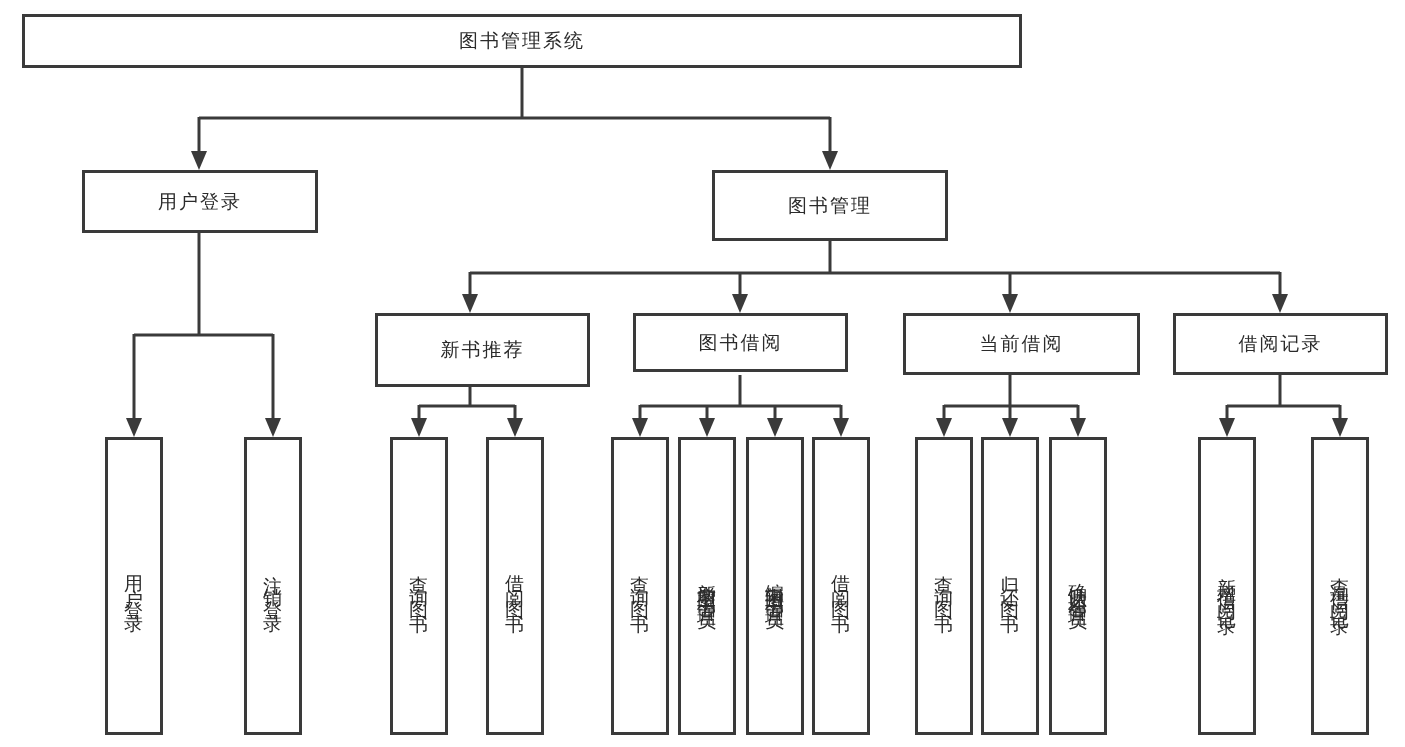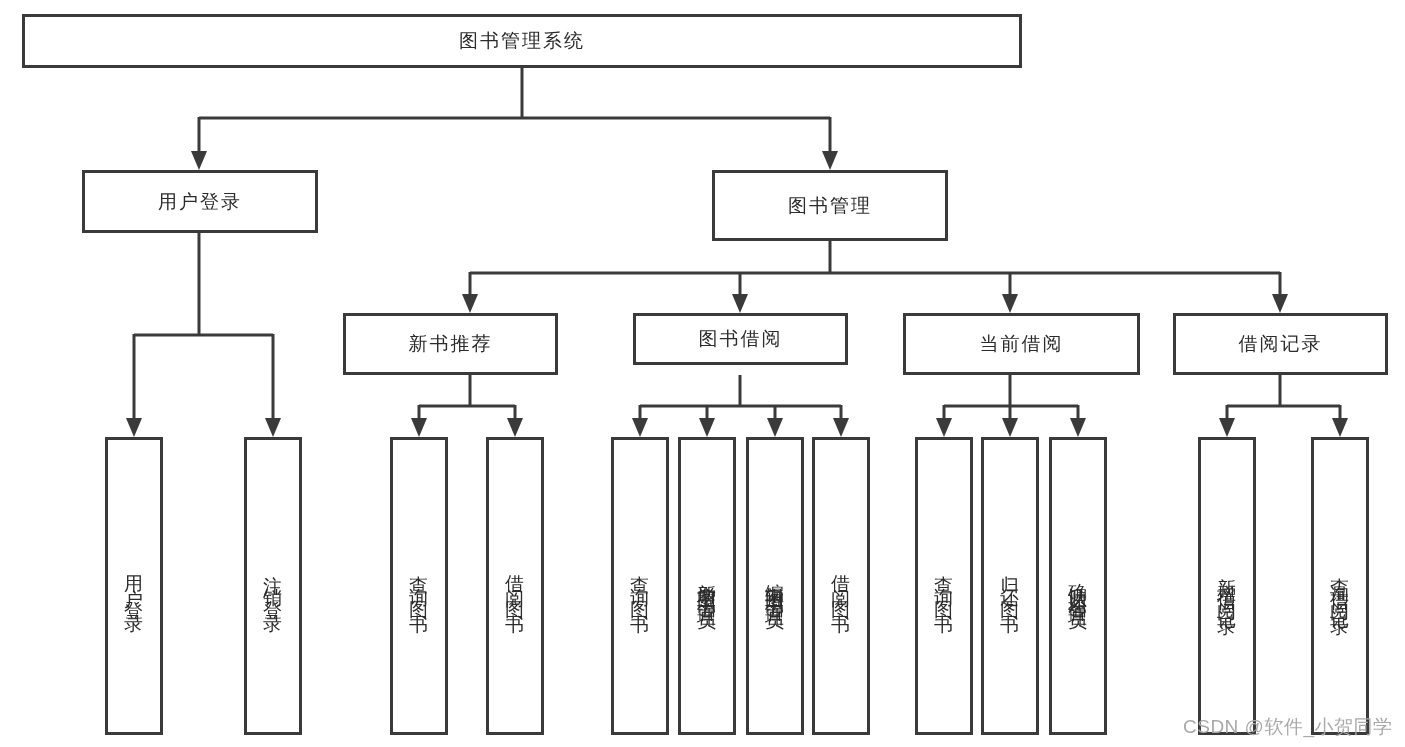--- a/index.html
+++ b/index.html
@@ -123,24 +123,24 @@
     <span>图书管理系统</span>
   </div>
 
   <div class="node h" style="left:82px;top:170px;width:236px;height:63px">
     <span>用户登录</span>
   </div>
   <div class="node h" style="left:712px;top:170px;width:236px;height:71px">
     <span>图书管理</span>
   </div>
 
-  <div class="node h" style="left:343px;top:313px;width:215px;height:62px">
+  <div class="node h" style="left:375px;top:313px;width:215px;height:74px">
     <span>新书推荐</span>
   </div>
-  <div class="node h" style="left:633px;top:313px;width:215px;height:52px">
+  <div class="node h" style="left:633px;top:313px;width:215px;height:59px">
     <span>图书借阅</span>
   </div>
   <div class="node h" style="left:903px;top:313px;width:237px;height:62px">
     <span>当前借阅</span>
   </div>
   <div class="node h" style="left:1173px;top:313px;width:215px;height:62px">
     <span>借阅记录</span>
   </div>
 
   <div class="node leaf" style="left:105px;top:437px">
@@ -176,15 +176,14 @@
   <div class="node leaf long" style="left:1049px;top:437px">
     <span>确认归还（管理员）</span>
   </div>
   <div class="node leaf med" style="left:1198px;top:437px">
     <span>新增借阅记录</span>
   </div>
   <div class="node leaf med" style="left:1311px;top:437px">
     <span>查询借阅记录</span>
   </div>
 
-  <div class="watermark">CSDN @软件_小贺同学</div>
 
 </div>
 
 </body></html>

